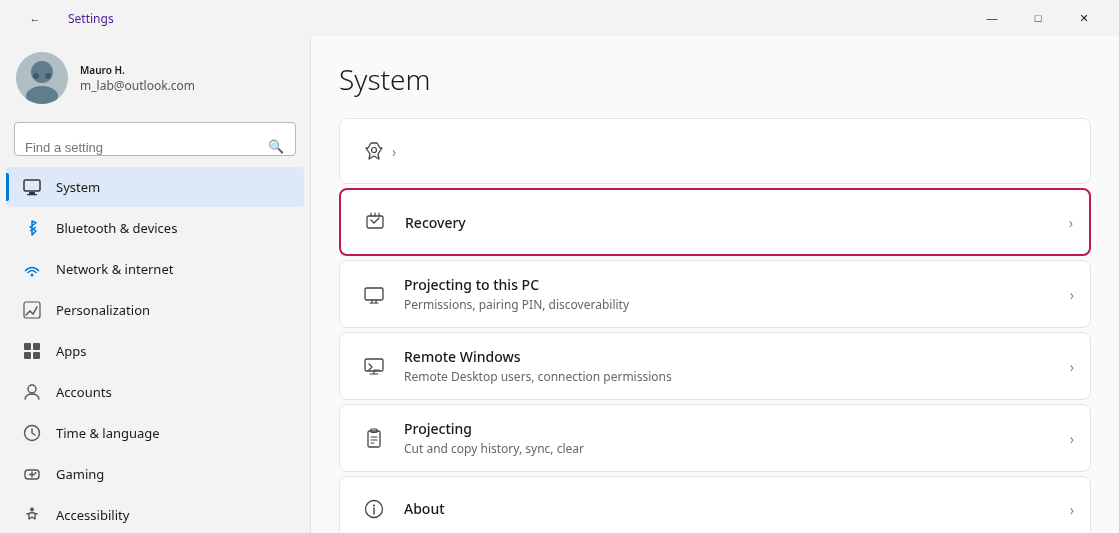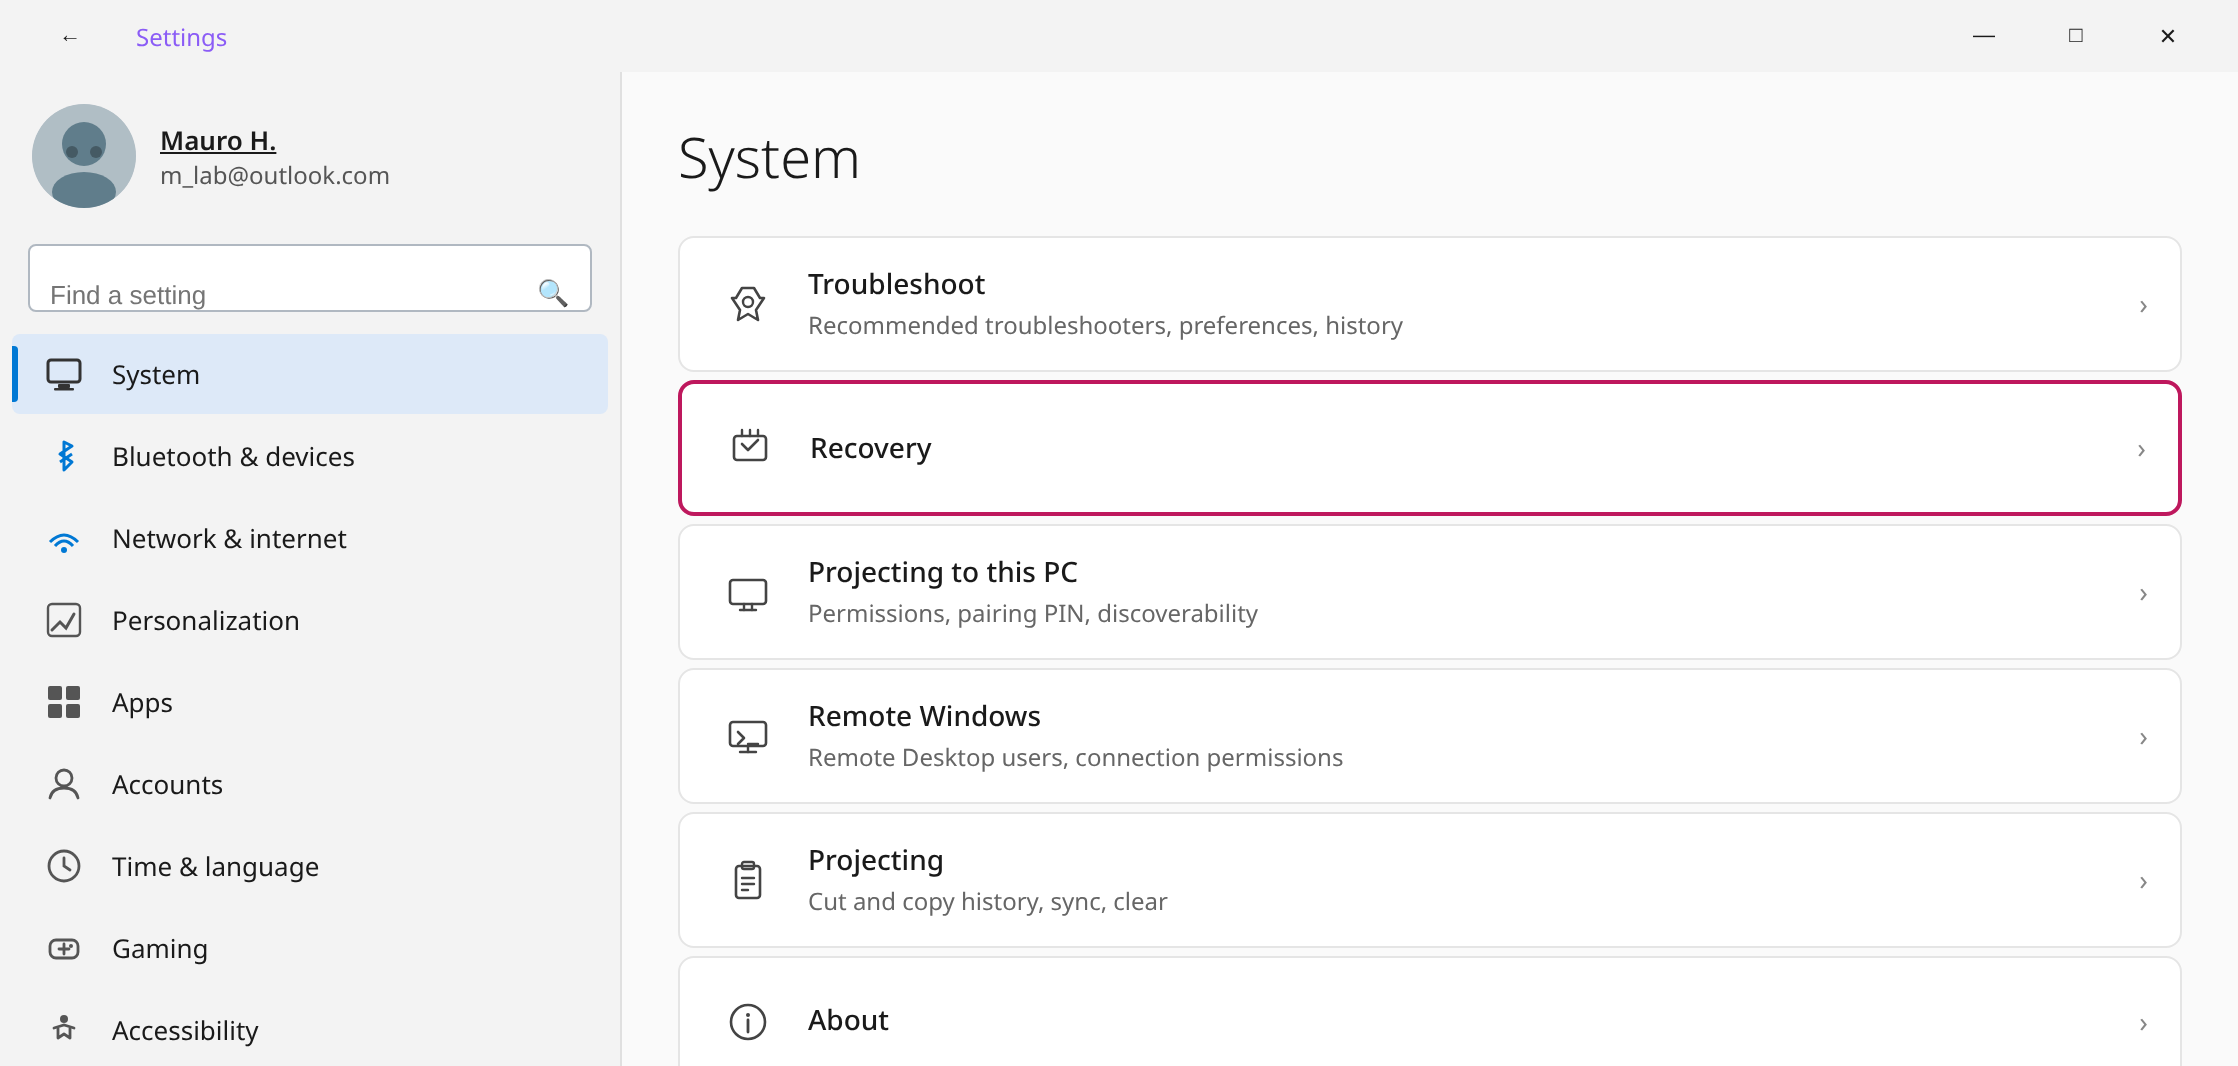--- a/index.html
+++ b/index.html
@@ -23,21 +23,21 @@
       justify-content: space-between;
       flex-shrink: 0;
     }
     .title-bar-left {
       display: flex;
       align-items: center;
       gap: 10px;
     }
     .title-bar-title {
       font-size: 12px;
-      color: #8b5cf6;
+      color: #4c1d95;
       text-align: center;
     }
     .title-bar-controls {
       display: flex;
       gap: 0;
     }
     .title-bar-btn {
       width: 46px;
       height: 32px;
       border: none;
@@ -81,21 +81,21 @@
       border-radius: 50%;
       background: #c0c8d0;
       display: flex;
       align-items: center;
       justify-content: center;
       font-size: 22px;
       overflow: hidden;
       flex-shrink: 0;
     }
     .user-info { display: flex; flex-direction: column; }
-    .user-name { font-size: 13px; font-weight: 600; color: #1a1a1a; text-decoration: underline; }
+    .user-name { font-size: 10px; font-weight: 600; color: #1a1a1a; }
     .user-email { font-size: 12px; color: #555; }
 
     
     .search-container {
       padding: 6px 14px 10px 14px;
     }
     .search-box {
       width: 100%;
       height: 34px;
       border: 1.5px solid #b0b8c1;
@@ -373,24 +373,20 @@
 
     <div class="settings-list">
 
       <div class="setting-card">
         <div class="setting-card-icon">
           <svg width="22" height="22" viewBox="0 0 22 22" fill="none">
               <path d="M8 3 L5 8 L3 8 L7 14 L6 19 L11 16 L16 19 L15 14 L19 8 L17 8 L14 3 Z" stroke="#444" stroke-width="1.3" fill="none" stroke-linejoin="round"></path>
               <circle cx="11" cy="10" r="2.5" stroke="#444" stroke-width="1.2" fill="none"></circle>
             </svg>
         </div>
-        <div class="setting-card-text">
-          <div class="setting-card-title">Troubleshoot</div>
-          <div class="setting-card-desc">Recommended troubleshooters, preferences, history</div>
-        </div>
         <span class="setting-card-chevron">›</span>
       </div>
 
       <div class="setting-card highlighted">
         <div class="setting-card-icon">
           <svg width="22" height="22" viewBox="0 0 22 22" fill="none">
               <rect x="3" y="5" width="16" height="12" rx="1.5" stroke="#444" stroke-width="1.3" fill="none"></rect>
               <path d="M7 5 L7 2 M11 5 L11 2 M15 5 L15 2" stroke="#444" stroke-width="1.2" stroke-linecap="round"></path>
               <path d="M7 9 L10 12 L15 7" stroke="#444" stroke-width="1.3" fill="none" stroke-linecap="round" stroke-linejoin="round"></path>
             </svg>

